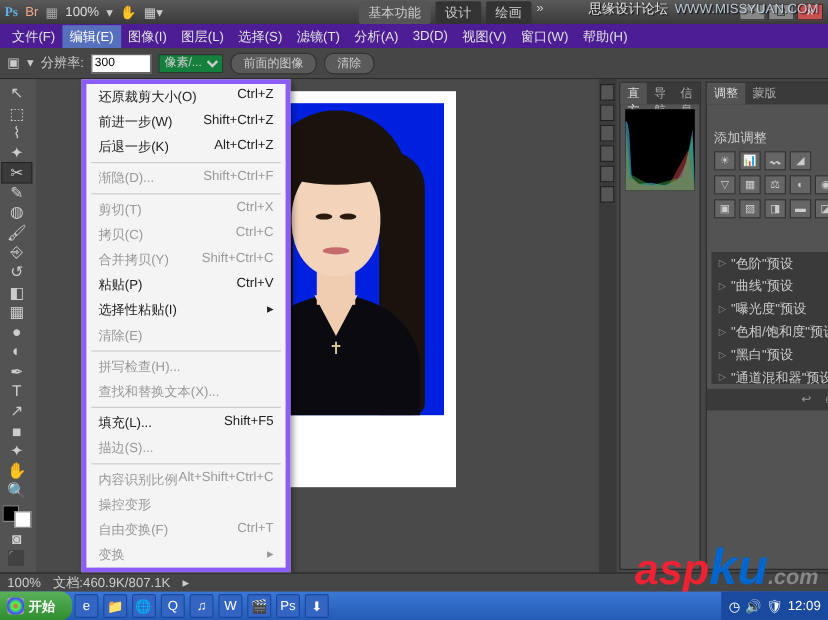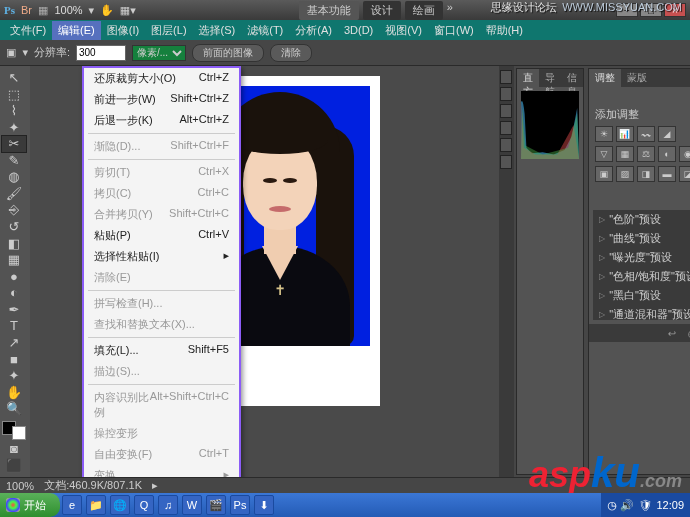--- a/index.html
+++ b/index.html
@@ -5,21 +5,21 @@
 *{margin:0;padding:0;box-sizing:border-box;font-family:"Microsoft YaHei",SimSun,Arial,sans-serif;font-size:11px}
 body{background:#4a4a4a;width:690px;height:517px;position:relative;overflow:hidden}
 .titlebar{height:20px;background:linear-gradient(#5a5a5a,#3a3a3a);display:flex;align-items:center;justify-content:space-between;padding:0 4px;color:#ccc}
 .titlebar .left{display:flex;align-items:center;gap:6px}
 .titlebar .center{display:flex;align-items:flex-start;gap:4px}
 .titlebar .tab{background:#333;padding:2px 8px;color:#ccc;border-radius:2px}
 .titlebar .tab.active{background:#555}
 .winbtns{display:flex;gap:2px}
 .winbtn{width:22px;height:14px;background:#888;display:flex;align-items:center;justify-content:center;color:#000;font-size:10px;border:1px solid #333}
 .winbtn.close{background:#c75050;color:#fff}
-.menubar{height:20px;background:#0f766e;display:flex;align-items:center;padding:0 4px;color:#e0e0e0}
+.menubar{height:20px;background:#4c1d95;display:flex;align-items:center;padding:0 4px;color:#e0e0e0}
 .menubar span{padding:2px 6px;cursor:pointer}
 .menubar span.active{background:#5670be;color:#fff}
 .optbar{height:26px;background:#464646;border-bottom:1px solid #2a2a2a;display:flex;align-items:center;padding:0 6px;color:#ccc;gap:6px}
 .optbar input{width:50px;height:16px;background:#fff;border:1px solid #666;font-size:10px;padding:0 2px}
 .optbar select{height:16px;background:#15803d;border:1px solid #333;color:#ccc;font-size:10px}
 .optbar button{height:18px;padding:0 10px;background:#5a5a5a;border:1px solid #333;color:#ccc;font-size:10px;border-radius:8px}
 .workspace{position:absolute;top:66px;left:0;right:0;bottom:40px;display:flex}
 .toolbox{width:30px;background:#535353;display:flex;flex-direction:column;padding:4px 2px;gap:1px}
 .tool{width:24px;height:20px;display:flex;align-items:center;justify-content:center;color:#ccc;font-size:13px;cursor:pointer}
 .tool.sel{background:#3a3a3a;outline:1px solid #222}
@@ -38,42 +38,42 @@
 .body{position:absolute;left:50%;top:160px;transform:translateX(-50%);width:140px;height:120px;background:#0a0a10;border-radius:50% 50% 0 0}
 .vneck{position:absolute;left:50%;top:160px;transform:translateX(-50%);width:0;height:0;border-left:18px solid transparent;border-right:18px solid transparent;border-top:34px solid #f0cdb0}
 .cross{position:absolute;left:50%;top:196px;transform:translateX(-50%);color:#d6c28a;font-size:14px}
 .eye{position:absolute;width:14px;height:5px;background:#2a1a10;border-radius:50%}
 .eye.l{left:20px;top:44px}.eye.r{right:20px;top:44px}
 .lips{position:absolute;left:50%;top:72px;transform:translateX(-50%);width:22px;height:6px;background:#c56b6b;border-radius:50%}
 .watermark-top{position:absolute;right:8px;top:0;color:#fff;font-size:10px;opacity:.85;text-shadow:1px 1px 1px #000}
 .aspku{position:absolute;right:8px;bottom:20px;font-style:italic;font-weight:bold;display:flex;align-items:baseline}
 .aspku .a{color:#e23;font-size:36px}.aspku .b{color:#06c;font-size:42px}.aspku .c{color:#888;font-size:18px}
 .watermark-bot{position:absolute;right:8px;bottom:2px;color:#fff;font-size:11px;text-shadow:1px 1px 1px #000}
-.dropdown{position:absolute;left:52px;top:0;width:159px;background:#f4f4f4;border:2px solid #8b5cf6;box-shadow:2px 2px 5px rgba(0,0,0,.4);z-index:100}
+.dropdown{position:absolute;left:38px;top:0;width:174px;background:#f4f4f4;border:4px solid #8b5cf6;box-shadow:2px 2px 5px rgba(0,0,0,.4);z-index:100}
 .dropdown .mi{display:flex;justify-content:space-between;padding:3px 10px;color:#222;cursor:pointer}
 .dropdown .mi.dis{color:#999}
 .dropdown hr{border:none;border-top:1px solid #ccc;margin:2px 4px}
 .panels{width:176px;background:#464646;display:flex;flex-direction:row;gap:4px;padding:2px}
 .panel{background:#535353;border:1px solid #2a2a2a}
 .ptabs{display:flex;background:#3a3a3a;height:18px}
 .ptab{padding:2px 6px;color:#aaa;font-size:10px}
 .ptab.active{background:#535353;color:#ddd}
 .histo{height:68px;background:#000;margin:4px;position:relative;overflow:hidden}
 .histo svg{width:100%;height:100%}
 .adjust-body{padding:20px 6px;color:#ccc}
 .icon-row{display:flex;gap:3px;margin:4px 0;align-items:center}
 .icon-row .ic{width:18px;height:16px;background:#666;border:1px solid #333;display:flex;align-items:center;justify-content:center;color:#ccc;font-size:9px}
 .preset-list{background:#3a3a3a;margin:4px;max-height:110px;overflow:hidden}
 .preset-list .pi{padding:2px 6px;color:#ccc;font-size:10px;display:flex;align-items:center;gap:4px}
 .preset-list .tri{font-size:8px;color:#888}
 .panel-foot{height:18px;display:flex;justify-content:flex-end;gap:4px;padding:2px 4px;background:#3a3a3a}
 .panel-foot .pf{width:16px;height:14px;color:#999;display:flex;align-items:center;justify-content:center;font-size:10px}
 .statusbar{position:absolute;bottom:24px;left:0;right:0;height:16px;background:#464646;color:#ccc;display:flex;align-items:center;padding:0 6px;font-size:10px;gap:10px;border-top:1px solid #2a2a2a}
 .taskbar{position:absolute;bottom:0;left:0;right:0;height:24px;background:linear-gradient(#3b77d6,#245bb5);display:flex;align-items:center}
-.startbtn{height:24px;padding:0 14px 0 6px;background:linear-gradient(#5ab15a,#2e8e2e);color:#fff;display:flex;align-items:center;gap:4px;font-weight:normal;border-radius:0 10px 10px 0}
+.startbtn{height:24px;padding:0 14px 0 6px;background:linear-gradient(#5ab15a,#2e8e2e);color:#fff;display:flex;align-items:center;gap:4px;font-weight:bold;border-radius:0 10px 10px 0}
 .tray{margin-left:auto;background:#1a4aa0;height:24px;display:flex;align-items:center;padding:0 6px;color:#fff;gap:4px;font-size:10px}
 .taskbtn{width:20px;height:20px;margin:0 2px;background:#3565c3;border:1px solid #1a4aa0;border-radius:2px;display:flex;align-items:center;justify-content:center;color:#fff;font-size:11px}
 .sidestrip{width:15px;background:#3a3a3a;display:flex;flex-direction:column;gap:3px;padding:4px 1px}
 .sidestrip .s{width:12px;height:14px;background:#555;border:1px solid #222}
 </style>
 </head>
 <body>
 
 <div class="titlebar">
   <div class="left">

